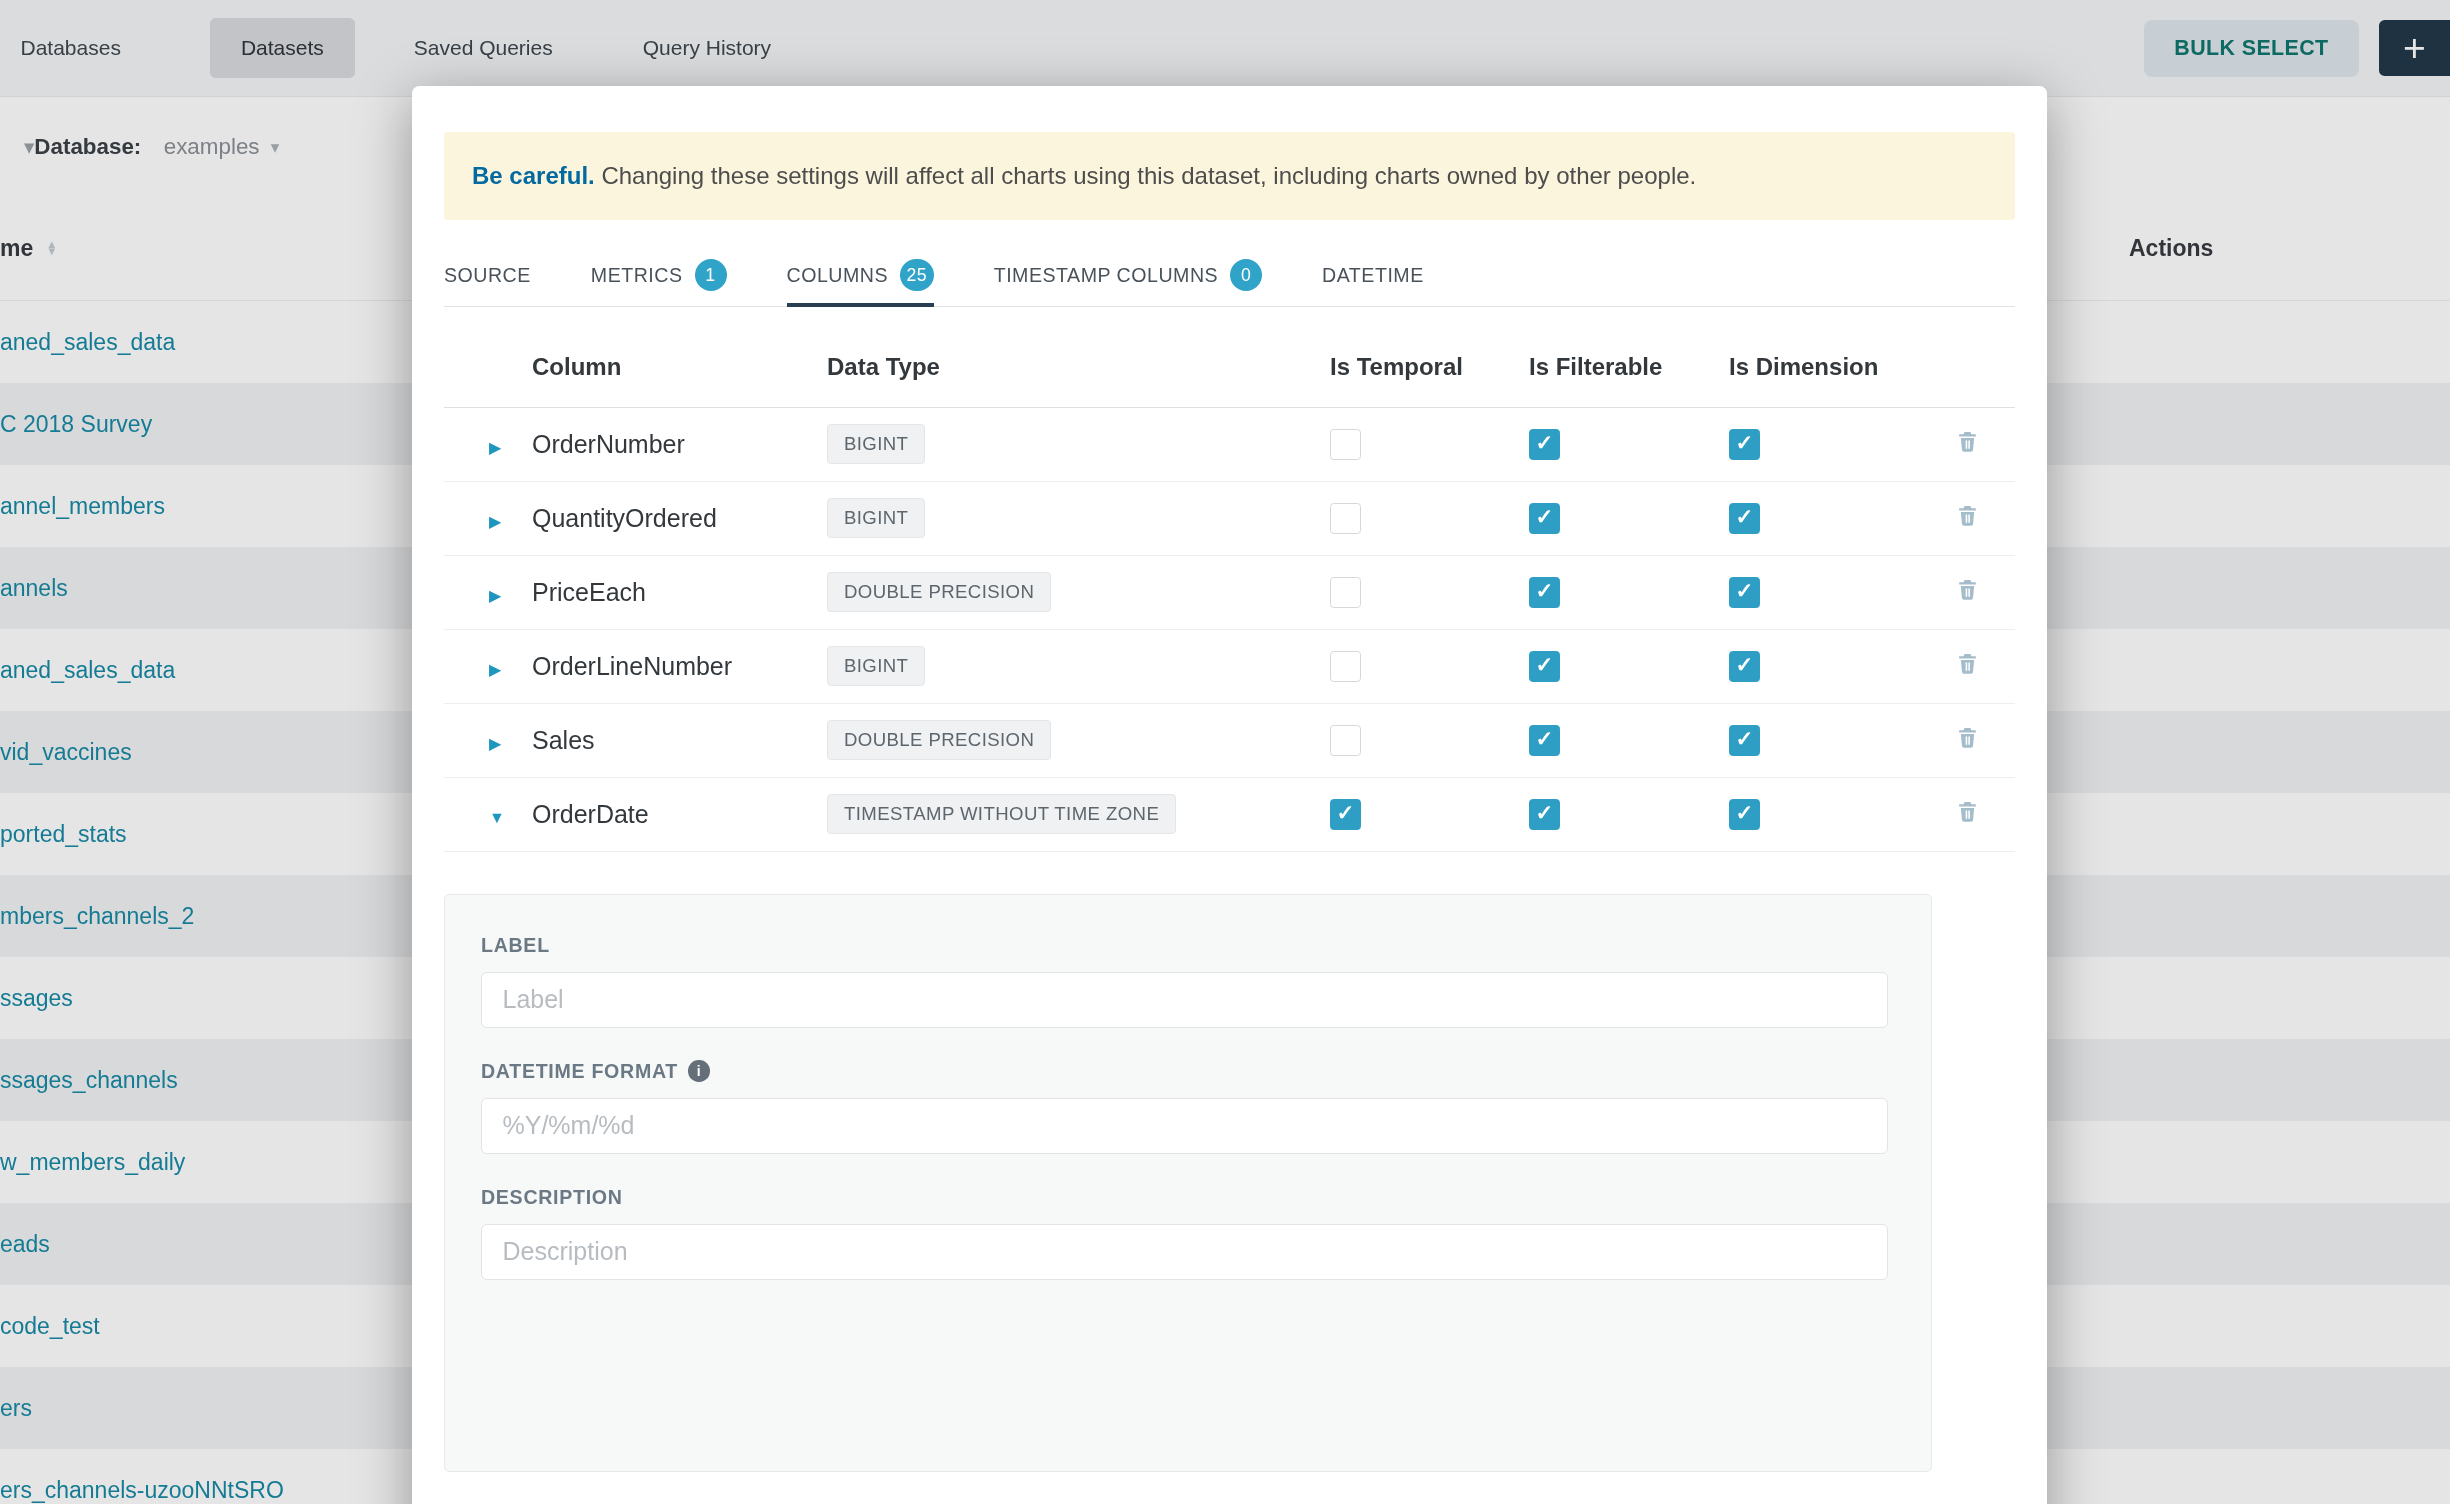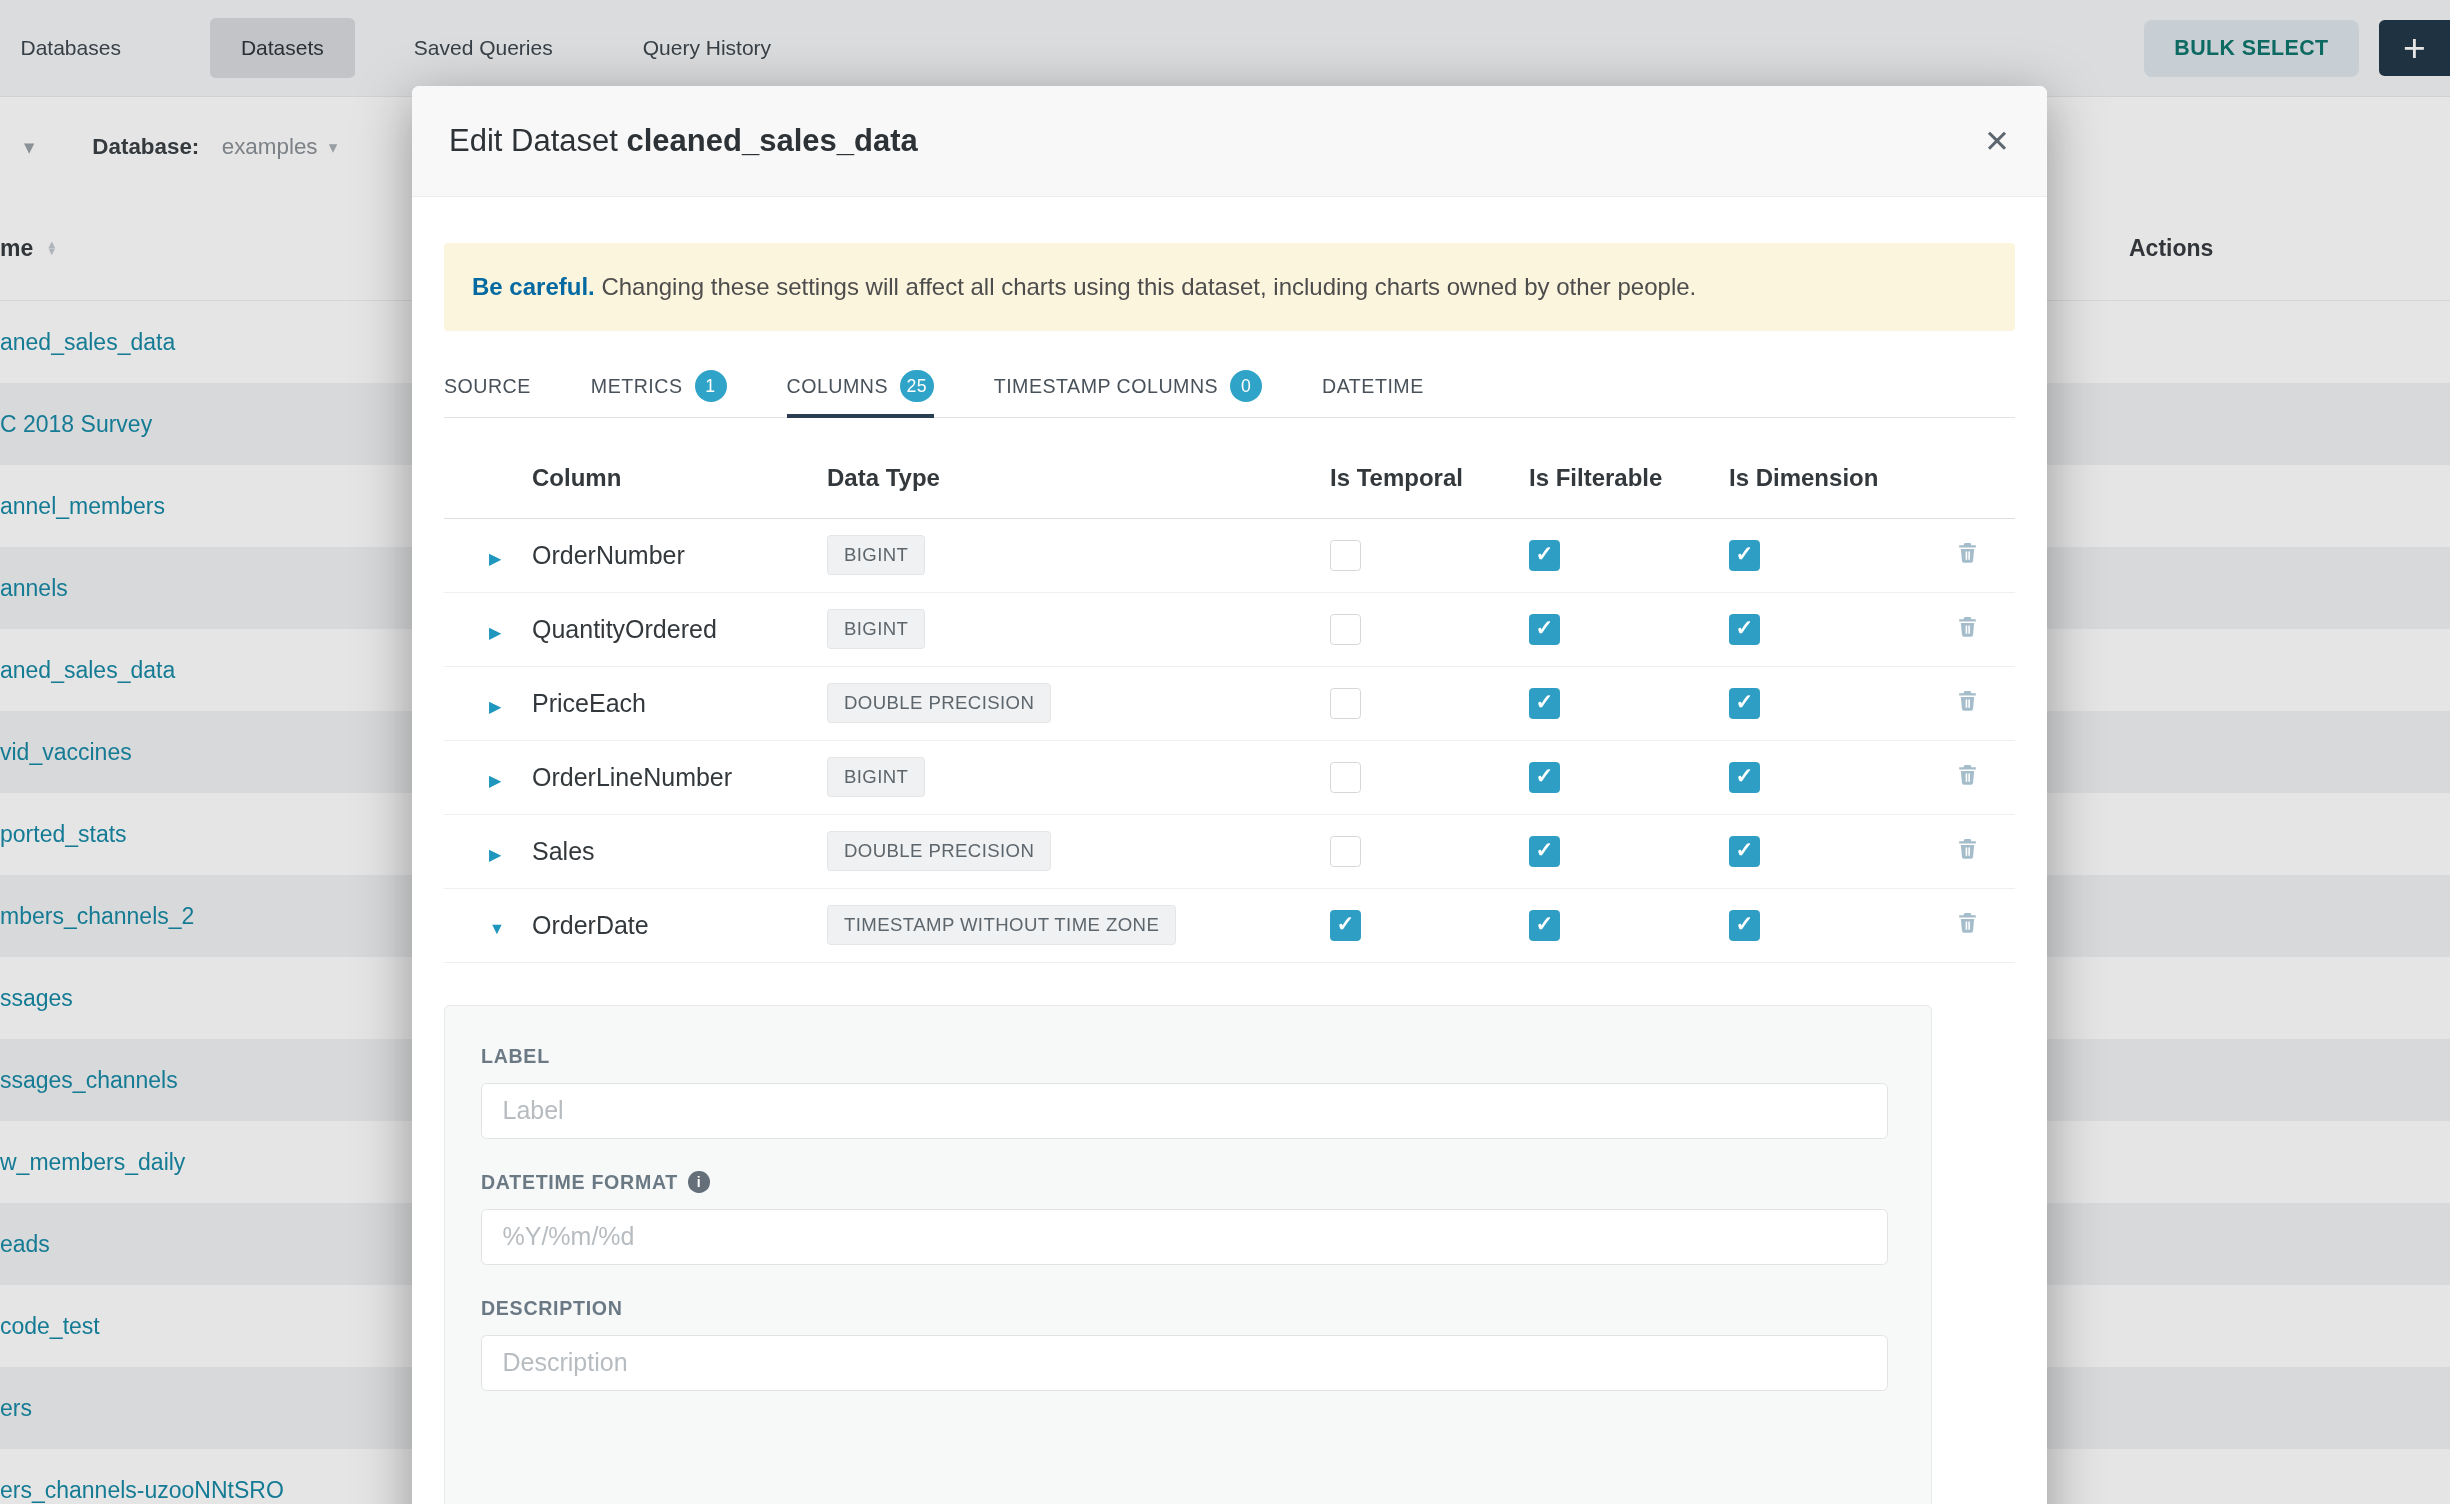--- a/index.html
+++ b/index.html
@@ -10,21 +10,21 @@
   .nav-item{font-size:21px;color:#3f4850;padding:0 31px;height:60px;display:flex;align-items:center;border-radius:5.6px;white-space:nowrap;text-align:center;}
   .nav-item:first-child{padding-left:0;margin-right:30px;}
   .nav-item.active{background:#d8dbde;color:#2f363c;}
   .nav-item + .nav-item{margin-left:28px;}
   .nav-right{margin-left:auto;display:flex;align-items:center;height:100%;}
   .bulk-btn{background:#dfe7ec;color:#0f766e;font-weight:700;font-size:21.4px;letter-spacing:0.4px;padding:16px 30px;border-radius:8px;margin-right:20.5px;white-space:nowrap;}
   .add-btn{width:71px;height:56px;background:#22384a;color:#ffffff;font-size:39px;font-weight:400;border-radius:5.6px 0 0 5.6px;display:flex;align-items:center;justify-content:center;}
 
   .subtoolbar{position:absolute;top:98px;left:0;width:2450px;height:98px;background:#ffffff;display:flex;align-items:center;}
   .tb-caret{margin-left:24px;color:#9aa2a9;font-size:20.5px;}
-  .db-label{margin-left:58px;font-weight:700;font-size:22.4px;color:#3c4147;}
+  .db-label{font-weight:700;font-size:22.4px;color:#3c4147;}
   .db-value{margin-left:22.4px;font-size:22.4px;color:#8a9097;display:flex;align-items:center;gap:11.2px;}
   .dd-caret{color:#aab0b6;font-size:17px;}
 
   .bg-table{position:absolute;top:196px;left:0;width:2450px;}
   .bg-thead{height:104px;display:flex;align-items:center;position:relative;background:#ffffff;border-bottom:0.9px solid #efefef;}
   .bg-name-h{font-size:23px;font-weight:700;color:#373c40;margin-left:0;}
   .sorticons{display:inline-flex;flex-direction:column;margin-left:13px;line-height:.62;font-size:11.2px;color:#c3cad0;}
   .bg-actions-h{position:absolute;left:2129px;font-size:23px;font-weight:700;color:#373c40;}
   .bg-row{height:82px;display:flex;align-items:center;font-size:23px;color:#188aa6;background:#ffffff;}
   .bg-row:nth-child(even){background:#f1f2f3;}
@@ -163,24 +163,20 @@
         </div>
       <div class="bg-row">
           <span>ers_channels-uzooNNtSRO</span>
         </div>
     </div>
   </div>
 
   <div class="overlay"></div>
 
   <div class="modal">
-    <div class="m-header">
-      <span class="m-title"><span>Edit Dataset </span><b>cleaned_sales_data</b></span>
-      <span class="m-close">✕</span>
-    </div>
 
     <div class="m-body">
       <div class="banner">
         <span class="b-bold">Be careful.</span>
           <span class="b-text"> Changing these settings will affect all charts using this dataset, including charts owned by other people.</span>
       </div>
 
       <div class="tabs">
         <div class="tab">
             <span>SOURCE</span>

